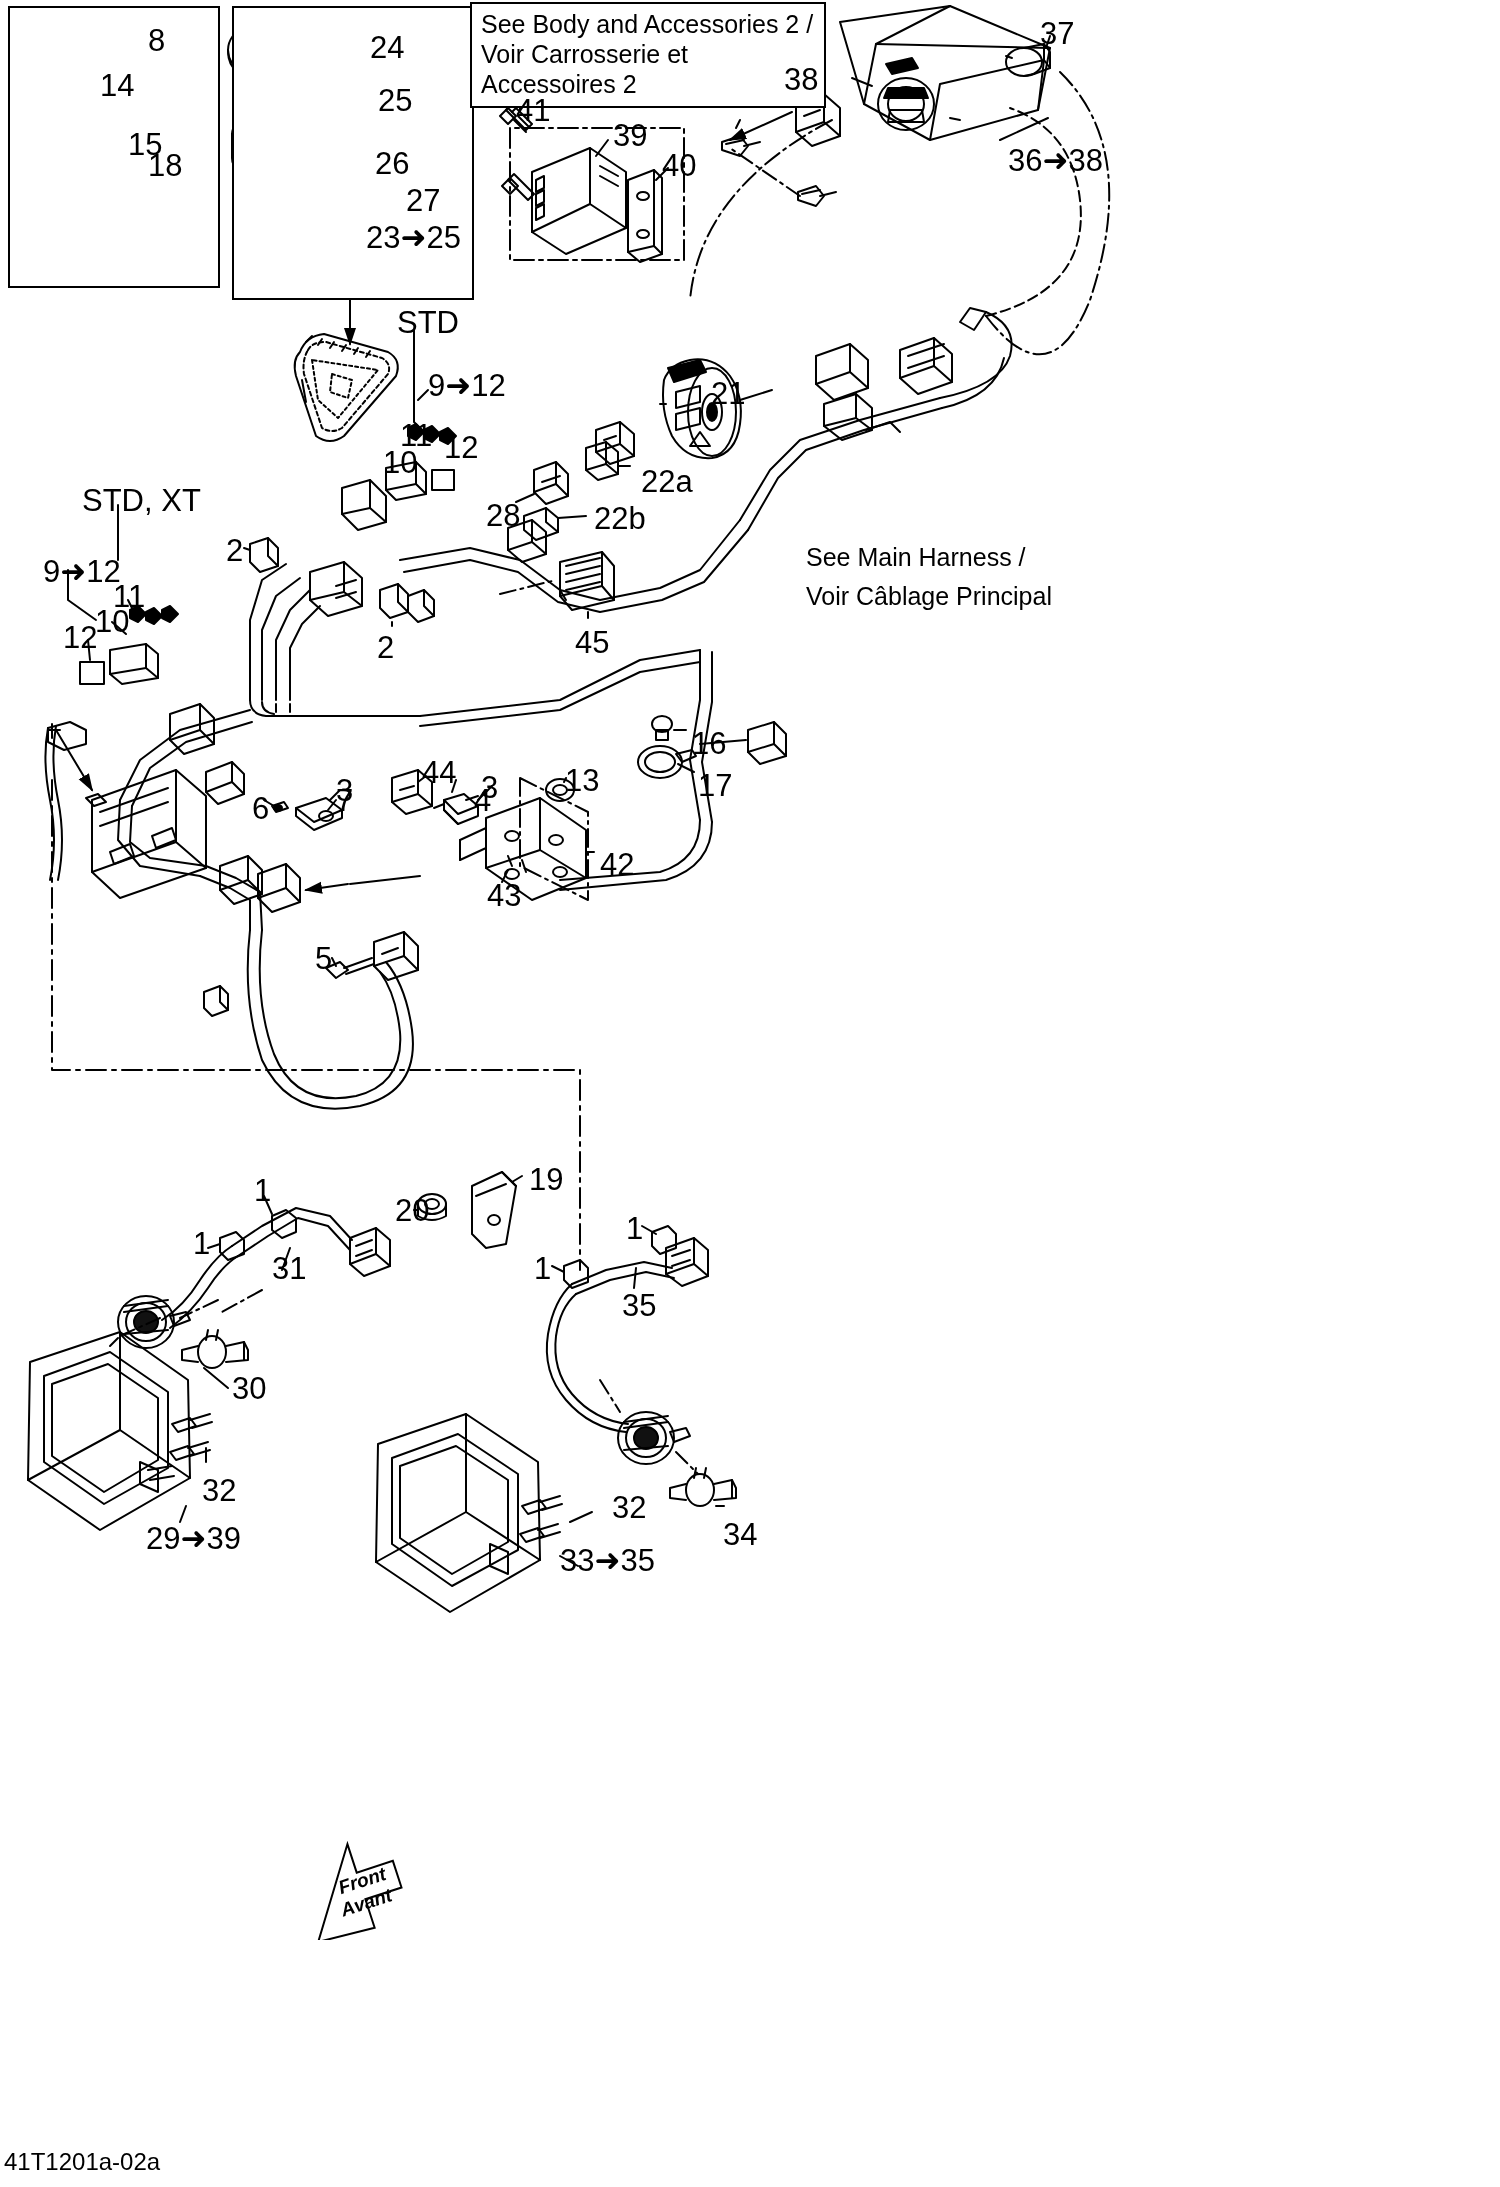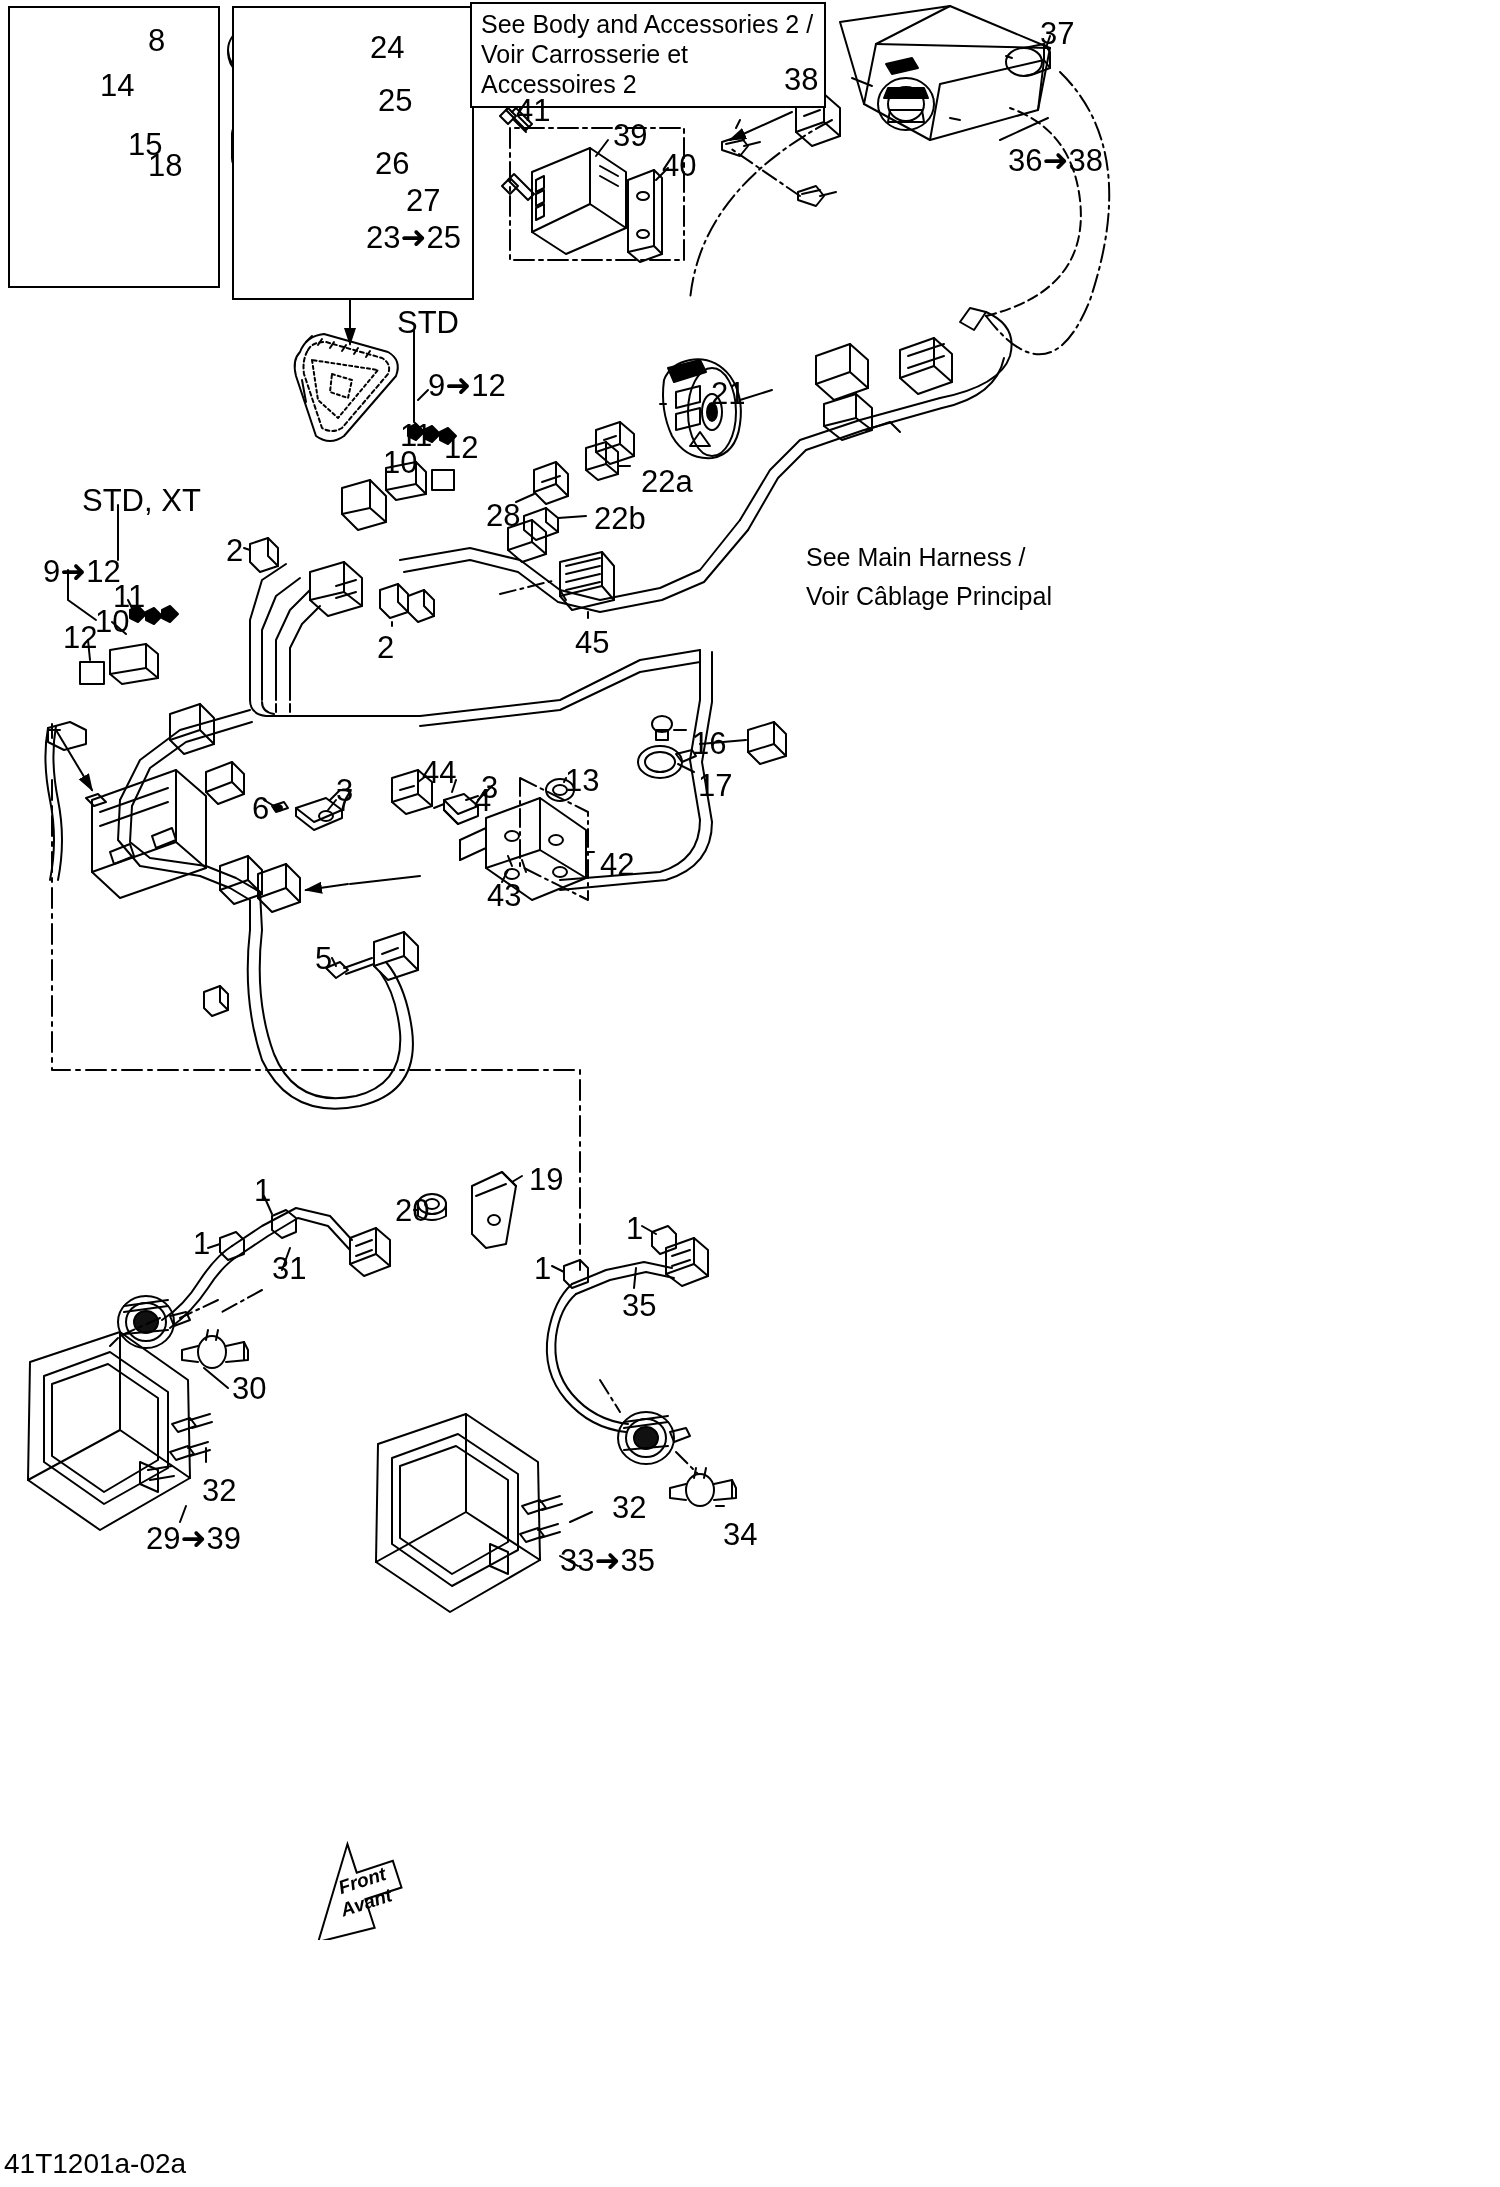--- a/index.html
+++ b/index.html
@@ -7,21 +7,21 @@
        font-family:"Liberation Sans","DejaVu Sans",sans-serif;color:#000;
        overflow:hidden;}
   #stage{position:absolute;left:0;top:0;width:1500px;height:2187px;}
   svg#art{position:absolute;left:0;top:0;width:1500px;height:2187px;}
   .lbl{position:absolute;font-family:"Liberation Sans","DejaVu Sans",sans-serif;
        color:#000;white-space:nowrap;line-height:1;}
   .num{font-size:31px;font-weight:400;}
   .txt{font-size:25px;}
   .txt-box{position:absolute;border:2px solid #000;background:#fff;
            padding:5px 9px 7px 9px;font-size:25px;line-height:1.2;}
-  .code{position:absolute;font-size:28px;}
+  .code{position:absolute;font-size:24px;}
   .panel{position:absolute;border:2px solid #000;background:#fff;}
   .frontarrow{position:absolute;}
   .frontarrow .t1,.frontarrow .t2{position:absolute;font-size:19px;
        font-weight:bold;font-style:italic;}
 </style>
 </head>
 <body>
 
 <div id="stage">
 

